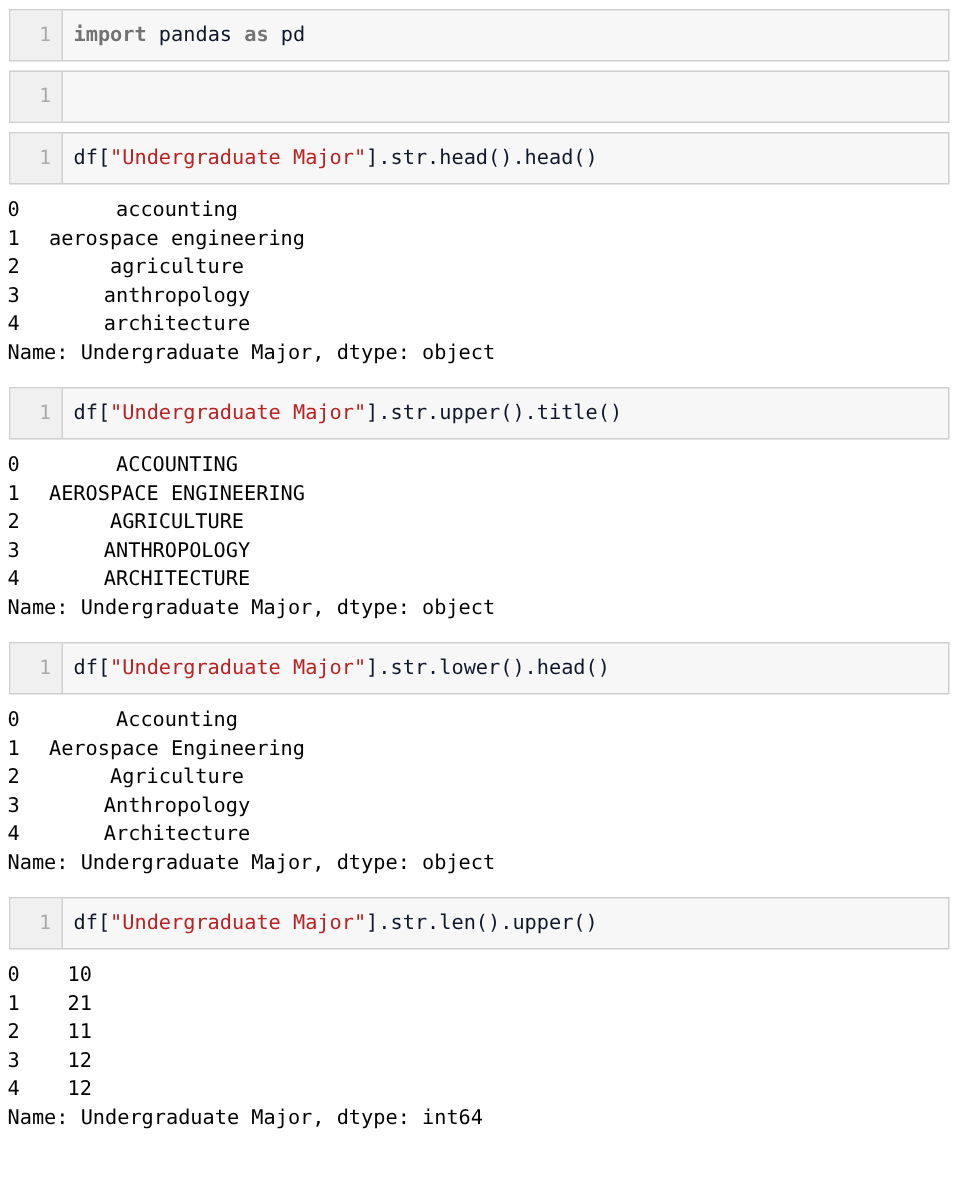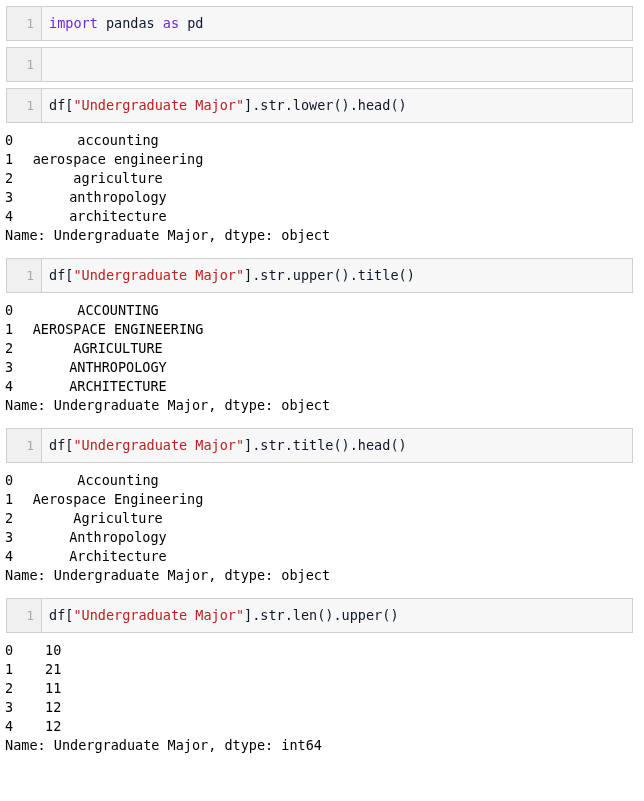--- a/index.html
+++ b/index.html
@@ -46,21 +46,21 @@
     flex: 1;
     padding-left: 7px;
     font-family: "DejaVu Sans Mono", monospace;
     font-size: 13.5px;
     line-height: 33px;
     color: #000000;
     white-space: pre;
     letter-spacing: 0px;
     overflow: hidden;
   }
-  .kw   { color: #6d28d9; font-weight: normal; }
+  .kw   { color: #737373; font-weight: bold; }
   .op   { color: #aa22ff; font-weight: bold; }
   .str  { color: #ba2121; }
   .plain{ color: #0f172a; }
 
   
   .output {
     margin: 8px 0 0 5px;
     font-family: "DejaVu Sans Mono", monospace;
     font-size: 13.5px;
     line-height: 19px;
@@ -93,33 +93,33 @@
 <div class="notebook" id="notebook">
     <div class="cell">
       <div class="gutter">1</div>
       <div class="code"><span class="kw">import</span><span class="plain"> pandas </span><span class="kw">as</span><span class="plain"> pd</span></div>
     </div>
     <div class="cell">
       <div class="gutter">1</div>
     </div>
     <div class="cell">
       <div class="gutter">1</div>
-      <div class="code"><span class="plain">df[</span><span class="str">"Undergraduate Major"</span><span class="plain">].str.lower().head()</span></div>
+      <div class="code"><span class="plain">df[</span><span class="str">"Undergraduate Major"</span><span class="plain">].str.head().head()</span></div>
     </div>
     <div class="output"><span class="out-row"><span class="out-idx">0</span><span class="out-val-right">accounting</span></span><span class="out-row"><span class="out-idx">1</span><span class="out-val-right">aerospace engineering</span></span><span class="out-row"><span class="out-idx">2</span><span class="out-val-right">agriculture</span></span><span class="out-row"><span class="out-idx">3</span><span class="out-val-right">anthropology</span></span><span class="out-row"><span class="out-idx">4</span><span class="out-val-right">architecture</span></span><span class="out-footer">Name: Undergraduate Major, dtype: object</span></div>
     <div class="gap-after-output"></div>
     <div class="cell">
       <div class="gutter">1</div>
       <div class="code"><span class="plain">df[</span><span class="str">"Undergraduate Major"</span><span class="plain">].str.upper().title()</span></div>
     </div>
     <div class="output"><span class="out-row"><span class="out-idx">0</span><span class="out-val-right">ACCOUNTING</span></span><span class="out-row"><span class="out-idx">1</span><span class="out-val-right">AEROSPACE ENGINEERING</span></span><span class="out-row"><span class="out-idx">2</span><span class="out-val-right">AGRICULTURE</span></span><span class="out-row"><span class="out-idx">3</span><span class="out-val-right">ANTHROPOLOGY</span></span><span class="out-row"><span class="out-idx">4</span><span class="out-val-right">ARCHITECTURE</span></span><span class="out-footer">Name: Undergraduate Major, dtype: object</span></div>
     <div class="gap-after-output"></div>
     <div class="cell">
       <div class="gutter">1</div>
-      <div class="code"><span class="plain">df[</span><span class="str">"Undergraduate Major"</span><span class="plain">].str.title().head()</span></div>
+      <div class="code"><span class="plain">df[</span><span class="str">"Undergraduate Major"</span><span class="plain">].str.lower().head()</span></div>
     </div>
     <div class="output"><span class="out-row"><span class="out-idx">0</span><span class="out-val-right">Accounting</span></span><span class="out-row"><span class="out-idx">1</span><span class="out-val-right">Aerospace Engineering</span></span><span class="out-row"><span class="out-idx">2</span><span class="out-val-right">Agriculture</span></span><span class="out-row"><span class="out-idx">3</span><span class="out-val-right">Anthropology</span></span><span class="out-row"><span class="out-idx">4</span><span class="out-val-right">Architecture</span></span><span class="out-footer">Name: Undergraduate Major, dtype: object</span></div>
     <div class="gap-after-output"></div>
     <div class="cell">
       <div class="gutter">1</div>
       <div class="code"><span class="plain">df[</span><span class="str">"Undergraduate Major"</span><span class="plain">].str.len().upper()</span></div>
     </div>
     <div class="output"><span class="out-row"><span class="out-idx">0</span><span class="out-val-left">10</span></span><span class="out-row"><span class="out-idx">1</span><span class="out-val-left">21</span></span><span class="out-row"><span class="out-idx">2</span><span class="out-val-left">11</span></span><span class="out-row"><span class="out-idx">3</span><span class="out-val-left">12</span></span><span class="out-row"><span class="out-idx">4</span><span class="out-val-left">12</span></span><span class="out-footer">Name: Undergraduate Major, dtype: int64</span></div>
     <div class="gap-after-output"></div>
   </div>

